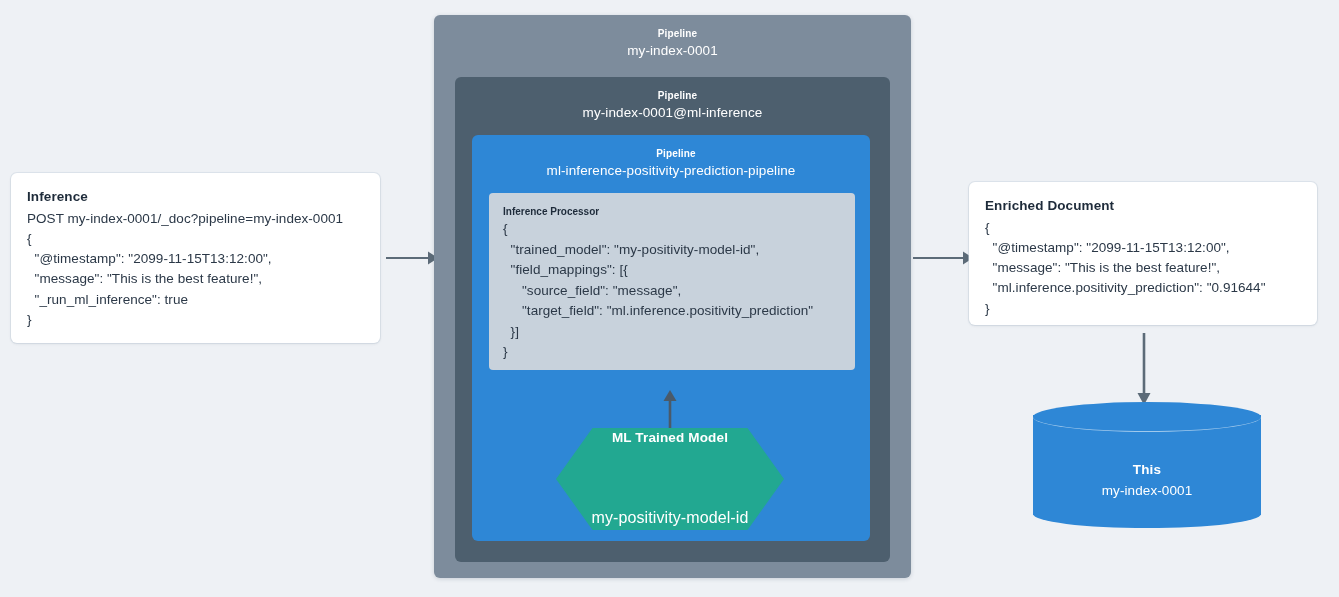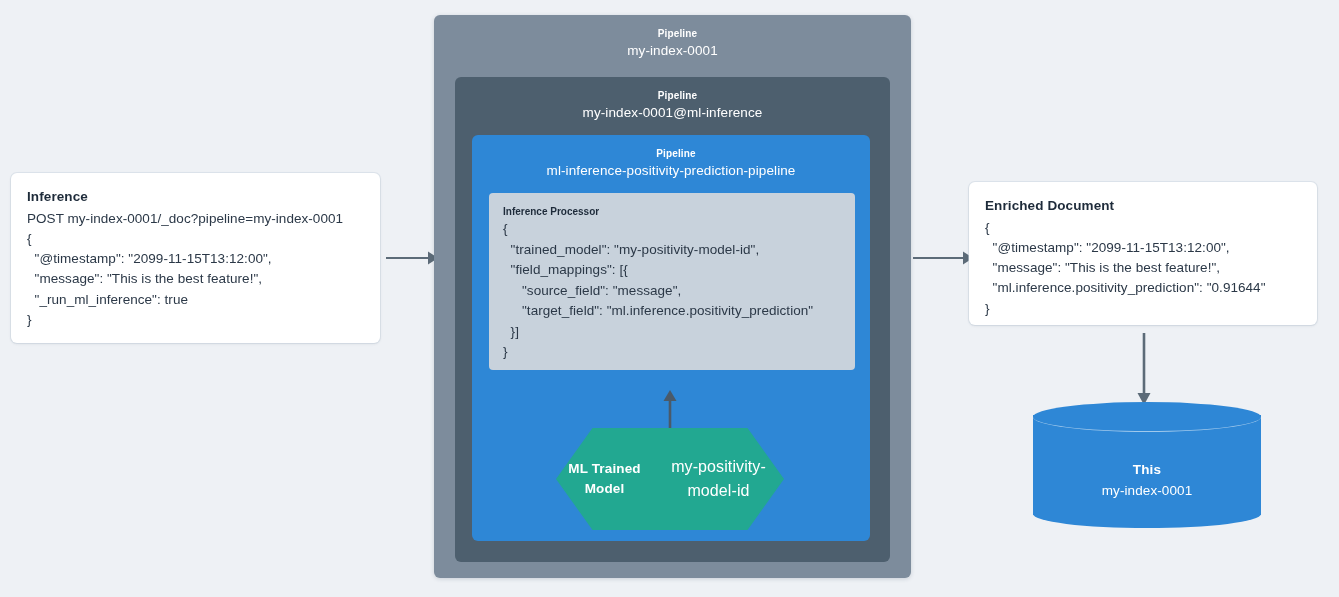--- a/index.html
+++ b/index.html
@@ -78,21 +78,21 @@
     font-size: 13.5px; color: #2b3847; line-height: 1.52;
     white-space: pre; letter-spacing: .05px;
   }
 
   
   #ml-model {
     position: absolute;
     left: 556px; top: 428px; width: 228px; height: 102px;
     background: #22a891;
     clip-path: polygon(16% 0%, 84% 0%, 100% 50%, 84% 100%, 16% 100%, 0% 50%);
-    display: flex; flex-direction: row;
+    display: flex; flex-direction: column;
     align-items: center; justify-content: space-between;
     color: #ffffff; text-align: center;
   }
   #ml-model .hex-title {
     font-size: 13.5px; font-weight: bold; line-height: 1.5; letter-spacing: .15px;
   }
   #ml-model .hex-sub {
     font-size: 16px; line-height: 1.5; letter-spacing: .1px;
   }
 

